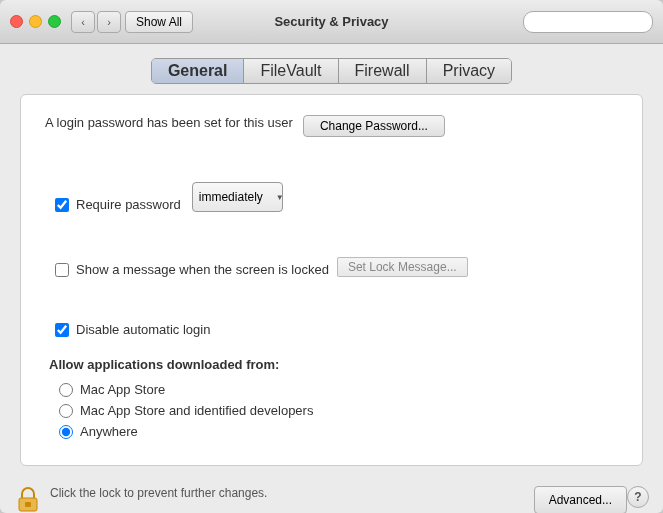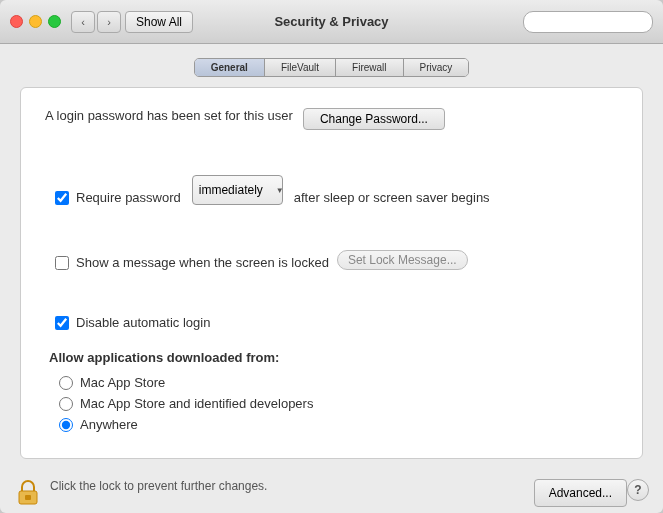--- a/index.html
+++ b/index.html
@@ -122,21 +122,21 @@
       display: flex;
       border: 1px solid #999;
       border-radius: 5px;
       overflow: hidden;
     }
 
     .tab {
       background: linear-gradient(to bottom, #f0f0f0, #d8d8d8);
       border-right: 1px solid #999;
       padding: 3px 16px;
-      font-size: 10px;
+      font-size: 16px;
       cursor: pointer;
       color: #333;
     }
 
     .tab:last-child { border-right: none; }
     .tab.active {
       background: linear-gradient(to bottom, #d0d8e8, #b8c4d8);
       font-weight: bold;
     }
 
@@ -213,21 +213,21 @@
       right: 5px;
       top: 50%;
       transform: translateY(-50%);
       pointer-events: none;
       color: #555;
     }
 
     .set-lock-btn {
       background: linear-gradient(to bottom, #f5f5f5, #e8e8e8);
       border: 1px solid #bbb;
-      border-radius: 10px;
+      border-radius: 2px;
       padding: 2px 10px;
       font-size: 12px;
       cursor: pointer;
       margin-left: 8px;
       color: #888;
     }
 
     
     .allow-section {
       margin-top: 20px;
@@ -345,21 +345,20 @@
           <select class="password-dropdown">
             <option>immediately</option>
             <option>5 seconds</option>
             <option>1 minute</option>
             <option>5 minutes</option>
             <option>15 minutes</option>
             <option>1 hour</option>
             <option>4 hours</option>
           </select>
         </div>
-        <span>after sleep or screen saver begins</span>
       </div>
 
       <div class="option-row">
         <input type="checkbox" style="">
         <span>Show a message when the screen is locked</span>
         <button class="set-lock-btn">Set Lock Message...</button>
       </div>
 
       <div class="option-row">
         <input type="checkbox" checked="" style="">

